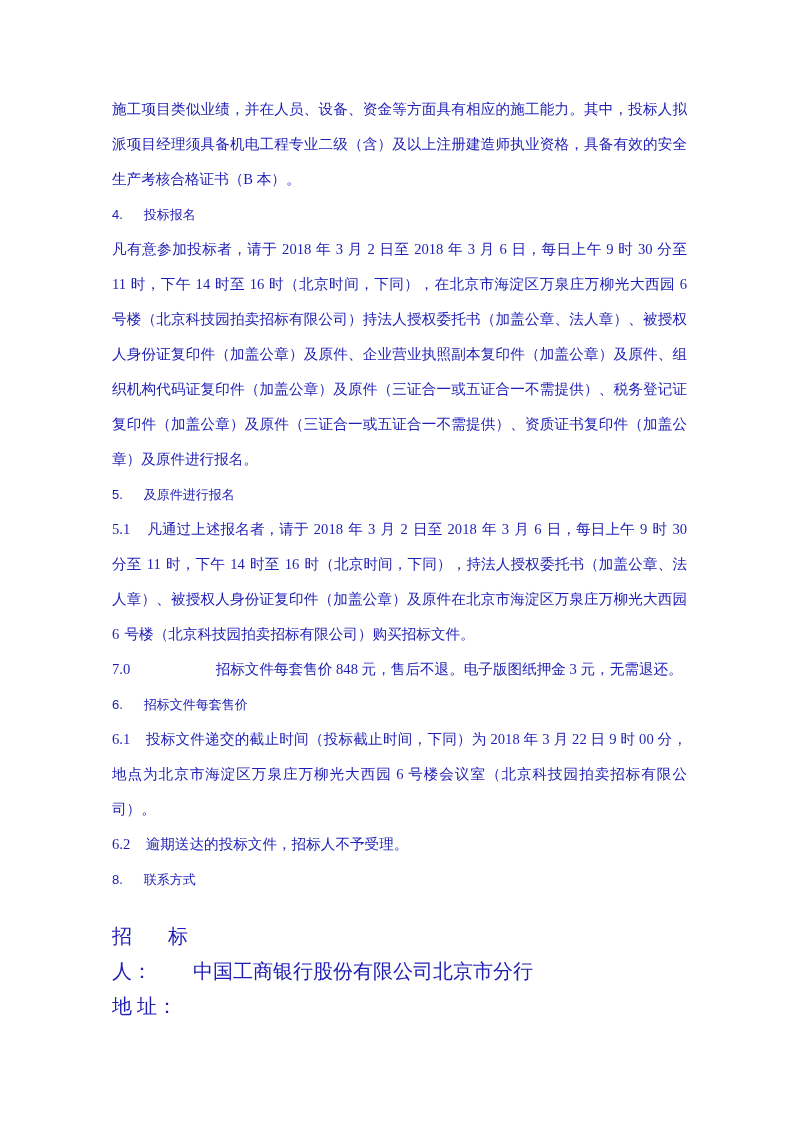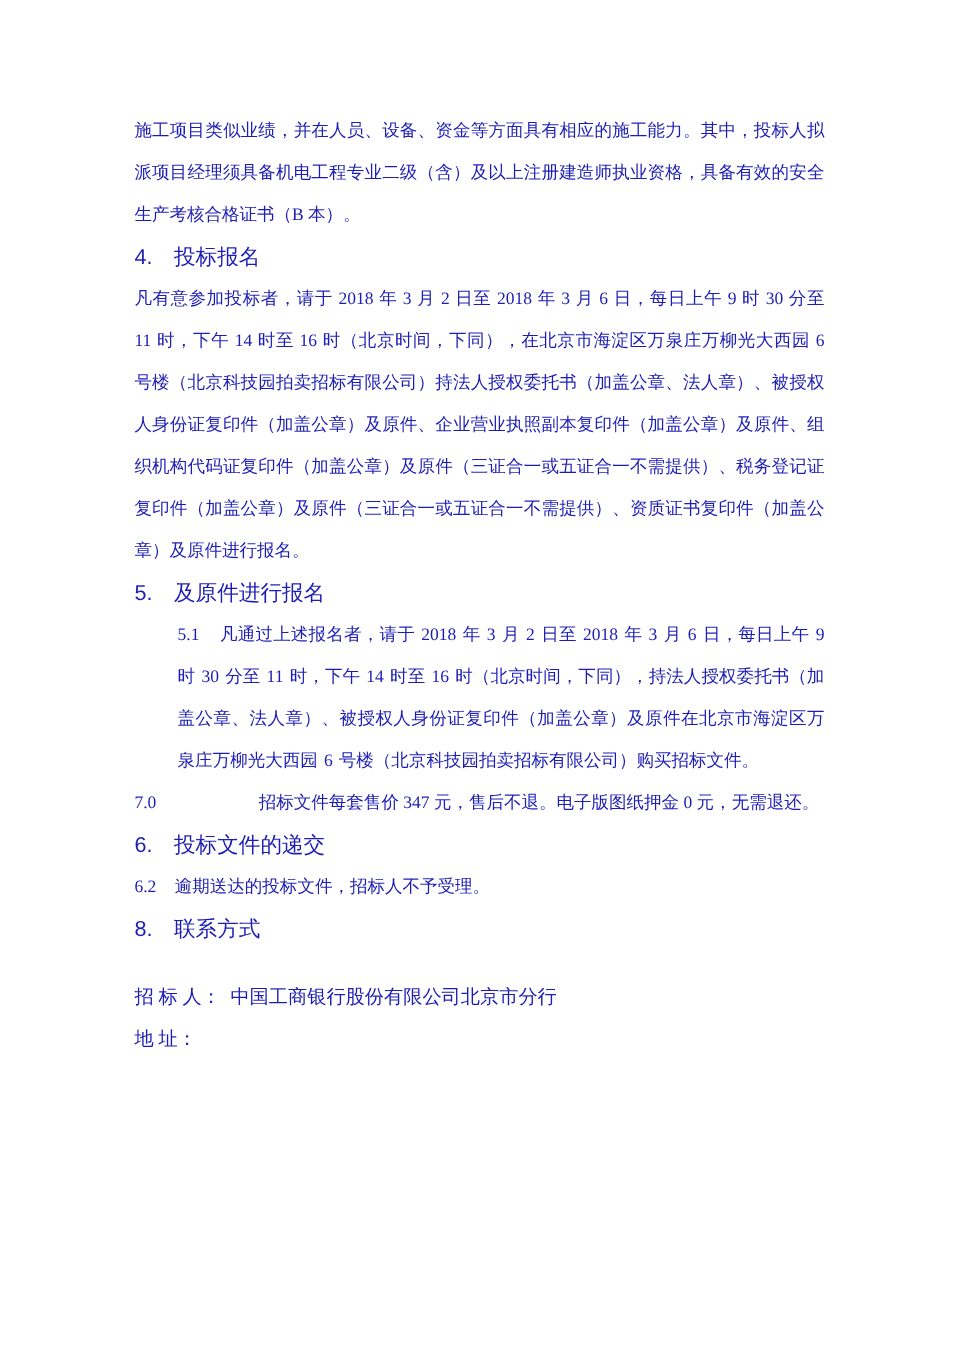--- a/index.html
+++ b/index.html
@@ -29,57 +29,56 @@
     margin: 0;
     font-size: 14.6px;
     line-height: 35px;
     text-align: justify;
     text-justify: inter-ideograph;
   }
   .para {
     text-indent: 0;
   }
   .heading {
-    font-size: 18px;
+    font-size: 13px;
     line-height: 35px;
     font-family: "Liberation Sans", "DejaVu Sans", sans-serif;
     font-weight: normal;
     margin: 0;
     color: #1d1db4;
   }
   .heading .num {
     display: inline-block;
     min-width: 28px;
   }
   .sub-label {
     display: inline-block;
     min-width: 30px;
   }
   .sub-label-wide {
     display: inline-block;
     min-width: 100px;
   }
   .contact {
-    font-size: 16px;
+    font-size: 20px;
     line-height: 35px;
   }
   .contact .lbl {
     display: inline-block;
     width: 76px;
   }
   .gap {
     height: 22px;
   }
   .just-block {
     text-align: justify;
     text-justify: inter-ideograph;
   }
   .p-5-1 {
     word-spacing: 1.5px;
-    margin-left: 36px;
   }
   .p-4-1 {
     word-spacing: 0.6px;
   }
 </style>
 </head>
 <body>
 
 <div class="page">
   <div class="doc">
@@ -99,28 +98,32 @@
       <span>及原件进行报名</span>
     </p>
 
     <p class="para just-block p-5-1">
       <span class="sub-label">5.1</span>
       <span>凡通过上述报名者，请于 2018 年 3 月 2 日至 2018 年 3 月 6 日，每日上午 9 时 30 分至 11 时，下午 14 时至 16 时（北京时间，下同），持法人授权委托书（加盖公章、法人章）、被授权人身份证复印件（加盖公章）及原件在北京市海淀区万泉庄万柳光大西园 6 号楼（北京科技园拍卖招标有限公司）购买招标文件。</span>
     </p>
 
     <p class="para">
       <span class="sub-label-wide">7.0</span>
-      <span>招标文件每套售价 347 元，售后不退。电子版图纸押金 0 元，无需退还。</span>
+      <span>招标文件每套售价 848 元，售后不退。电子版图纸押金 3 元，无需退还。</span>
     </p>
 
     <p class="heading">
       <span class="num">6.</span>
-      <span>投标文件的递交</span>
+      <span>招标文件每套售价</span>
     </p>
 
+    <p class="para just-block">
+      <span class="sub-label">6.1</span>
+      <span>投标文件递交的截止时间（投标截止时间，下同）为 2018 年 3 月 22 日 9 时 00 分，地点为北京市海淀区万泉庄万柳光大西园 6 号楼会议室（北京科技园拍卖招标有限公司）。</span>
+    </p>
 
     <p class="para">
       <span class="sub-label">6.2</span>
       <span>逾期送达的投标文件，招标人不予受理。</span>
     </p>
 
 
 
     <p class="heading">
       <span class="num">8.</span>

